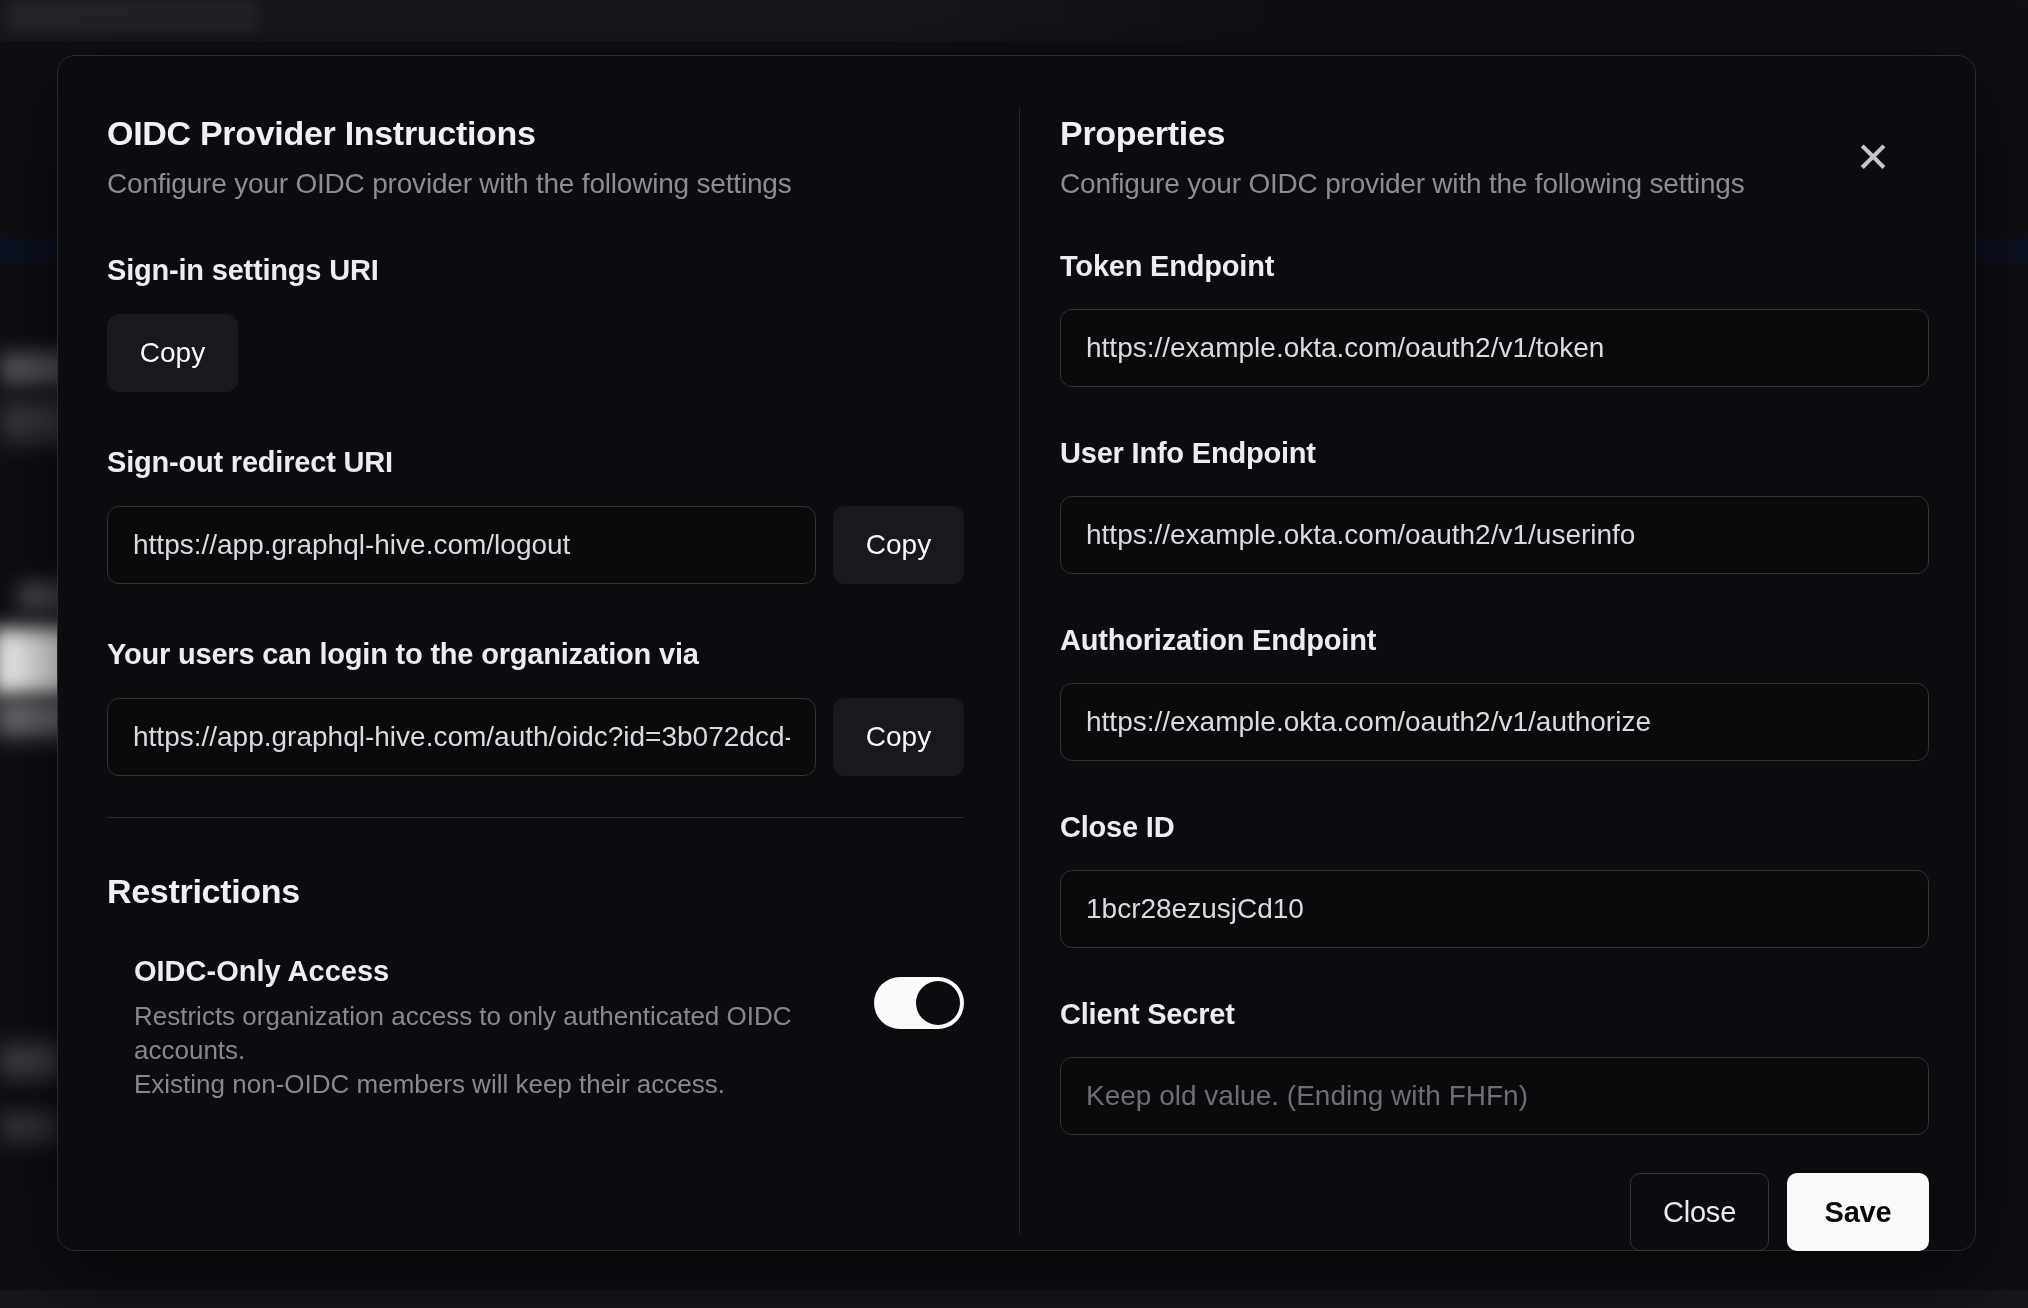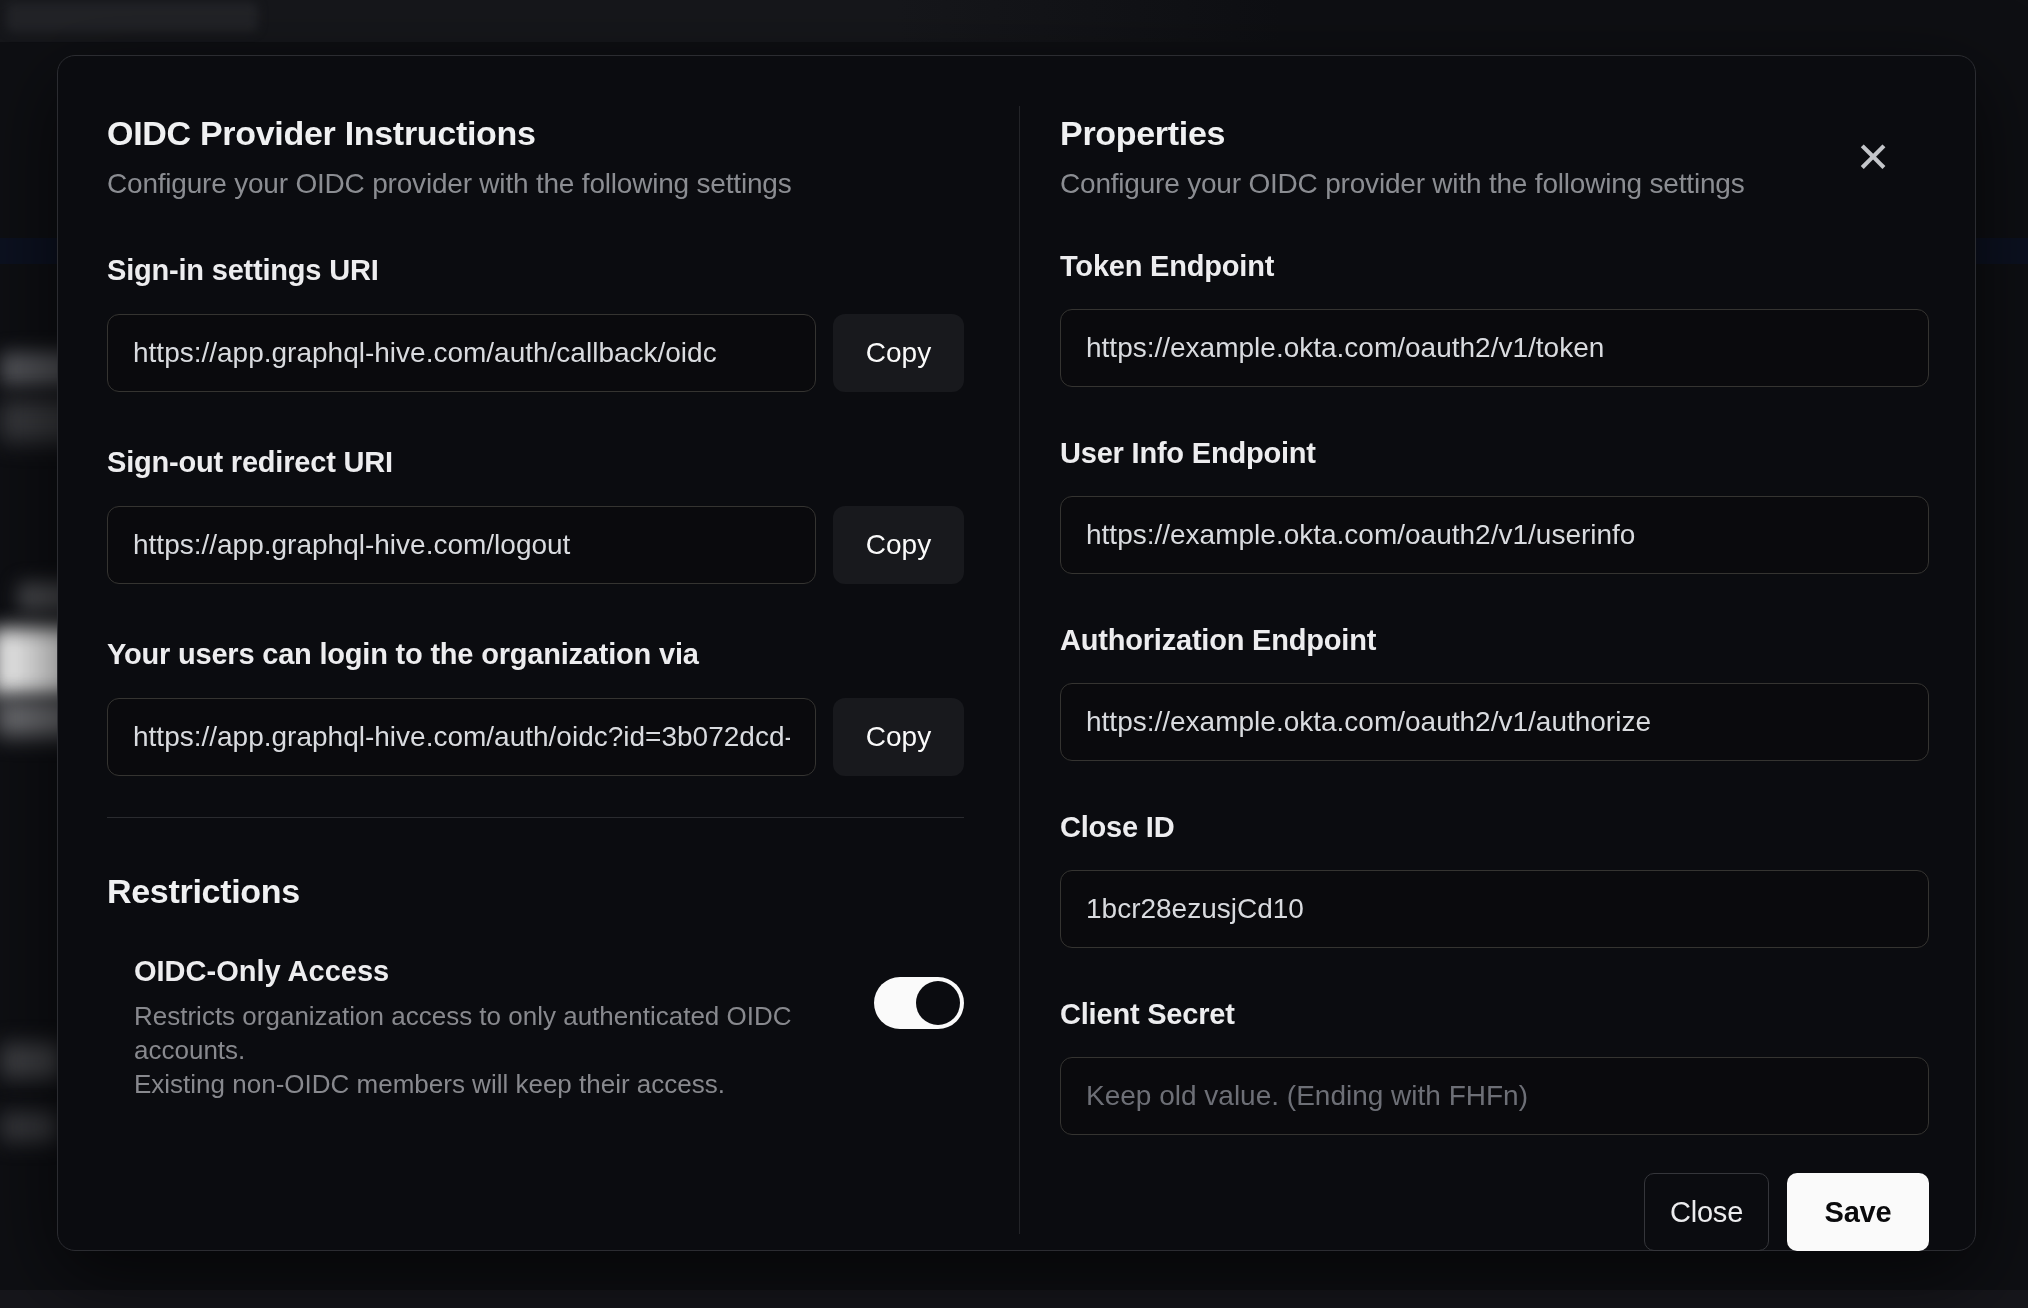--- a/index.html
+++ b/index.html
@@ -116,21 +116,21 @@
   .rf .text-input { margin-top:26px; width:100%; }
 
   .btn-row {
     margin-top:38px; display:flex; justify-content:flex-end; gap:18px;
   }
   .btn {
     height:78px; border-radius:10px; font-family:inherit;
     font-size:29px; cursor:pointer; letter-spacing:-.2px;
   }
   .btn-close {
-    width:125px; background:transparent; border:1px solid #35363b; color:#ececee; font-weight:500;margin-left:12px;
+    width:139px; background:transparent; border:1px solid #35363b; color:#ececee; font-weight:500;margin-left:12px;
   }
   .btn-save {
     width:142px; background:#fafafa; border:none; color:#0a0a0c; font-weight:600;
   }
 
   .close-x {
     position:absolute; top:78px; right:78px; width:48px; height:48px;
     display:flex; align-items:center; justify-content:center;
     font-size:42px; font-weight:300; color:#c4c6ca; cursor:pointer;
     line-height:1; user-select:none;
@@ -155,21 +155,20 @@
 
 <div class="modal">
   <div class="col-divider"></div>
 
   <div class="col col-left">
     <div class="section-title">OIDC Provider Instructions</div>
     <div class="section-subtitle">Configure your OIDC provider with the following settings</div>
 
     <div class="field-label lbl-gap">Sign-in settings URI</div>
     <div class="input-row">
-      <input class="text-input" type="text" value="https://app.graphql-hive.com/auth/callback/oidc" style="">
       <button class="copy-btn">Copy</button>
     </div>
 
     <div class="field-label lbl-gap">Sign-out redirect URI</div>
     <div class="input-row">
       <input class="text-input" type="text" value="https://app.graphql-hive.com/logout" style="">
       <button class="copy-btn">Copy</button>
     </div>
 
     <div class="field-label lbl-gap">Your users can login to the organization via</div>

